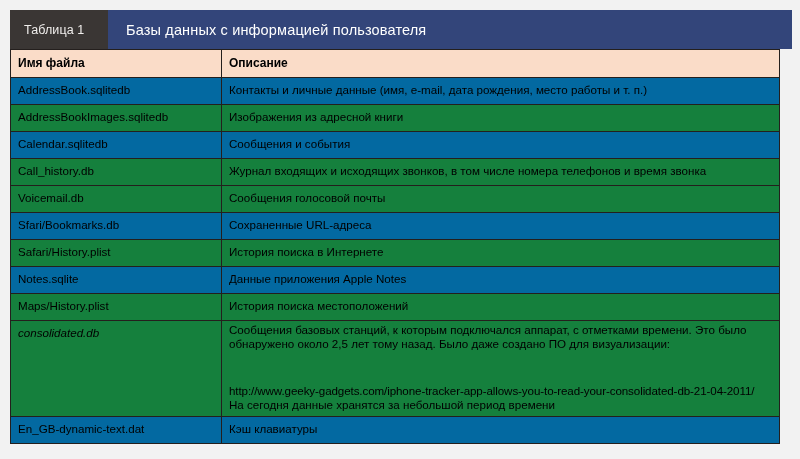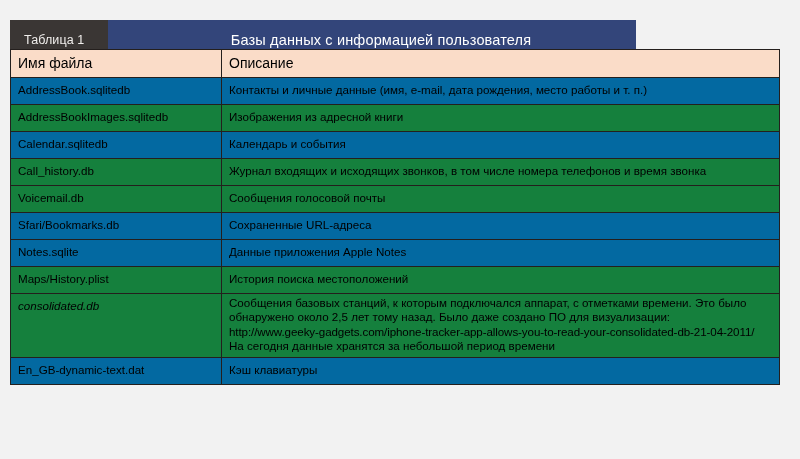--- a/index.html
+++ b/index.html
@@ -19,22 +19,22 @@
     position: relative;
     width: 800px;
     height: 459px;
     background: #f2f2f2;
   }
 
   
   .titlebar {
     position: absolute;
     left: 10px;
-    top: 20px;
-    width: 626px;
+    top: 10px;
+    width: 782px;
     height: 39px;
     display: flex;
     align-items: stretch;
     overflow: hidden;
   }
   .titlebar-tag {
     width: 98px;
     background: #3a3634;
     display: flex;
     align-items: center;
@@ -47,21 +47,20 @@
     letter-spacing: 0.1px;
     white-space: nowrap;
   }
   .titlebar-main {
     flex: 1;
     background: #33457a;
     display: flex;
     align-items: center;
     padding-left: 18px;
     box-sizing: border-box;
-    justify-content: center;
   }
   .titlebar-main span {
     color: #ffffff;
     font-size: 14.5px;
     font-weight: 400;
     letter-spacing: 0.15px;
     white-space: nowrap;
   }
 
   
@@ -86,36 +85,36 @@
     text-align: left;
     vertical-align: middle;
     white-space: nowrap;
     overflow: hidden;
   }
   col.c-name { width: 211px; }
   col.c-desc { width: 558px; }
 
   tr.hdr th {
     background: #fadcc8;
-    font-weight: normal;
-    font-size: 14px;
+    font-weight: bold;
+    font-size: 12px;
     height: 22px;
   }
   tr.row-a td { background: #0369a1; }
   tr.row-b td { background: #15803d; }
   tr.data td { height: 21px; }
 
   td.desc-multi {
     white-space: normal;
     padding-top: 5px;
     padding-bottom: 6px;
     line-height: 15.5px;
   }
   td.desc-multi .ln { display: block; }
-  td.desc-multi .url { letter-spacing: -0.1px; }
+  td.desc-multi .url { letter-spacing: -0.1px; margin-top: 32px; }
 
   td.name-cell { padding-left: 9px; }
   td.desc-cell { padding-left: 9px; }
 </style>
 </head>
 <body>
 
 <div id="page">
 
   <div class="titlebar">
@@ -146,39 +145,43 @@
           <td class="desc-cell">Контакты и личные данные (имя, e-mail, дата рождения, место работы и т. п.)</td>
         </tr>
 
         <tr class="data row-b">
           <td class="name-cell">AddressBookImages.sqlitedb</td>
           <td class="desc-cell">Изображения из адресной книги</td>
         </tr>
 
         <tr class="data row-a">
           <td class="name-cell">Calendar.sqlitedb</td>
-          <td class="desc-cell">Календарь и события</td>
+          <td class="desc-cell">Сообщения и события</td>
         </tr>
 
         <tr class="data row-b">
           <td class="name-cell">Call_history.db</td>
           <td class="desc-cell">Журнал входящих и исходящих звонков, в том числе номера телефонов и время звонка</td>
         </tr>
 
 
         <tr class="data row-b">
           <td class="name-cell">Voicemail.db</td>
           <td class="desc-cell">Сообщения голосовой почты</td>
         </tr>
 
         <tr class="data row-a">
           <td class="name-cell">Sfari/Bookmarks.db</td>
           <td class="desc-cell">Сохраненные URL-адреса</td>
         </tr>
 
+        <tr class="data row-b">
+          <td class="name-cell">Safari/History.plist</td>
+          <td class="desc-cell">История поиска в Интернете</td>
+        </tr>
 
         <tr class="data row-a">
           <td class="name-cell">Notes.sqlite</td>
           <td class="desc-cell">Данные приложения Apple Notes</td>
         </tr>
 
         <tr class="data row-b">
           <td class="name-cell">Maps/History.plist</td>
           <td class="desc-cell">История поиска местоположений</td>
         </tr>

